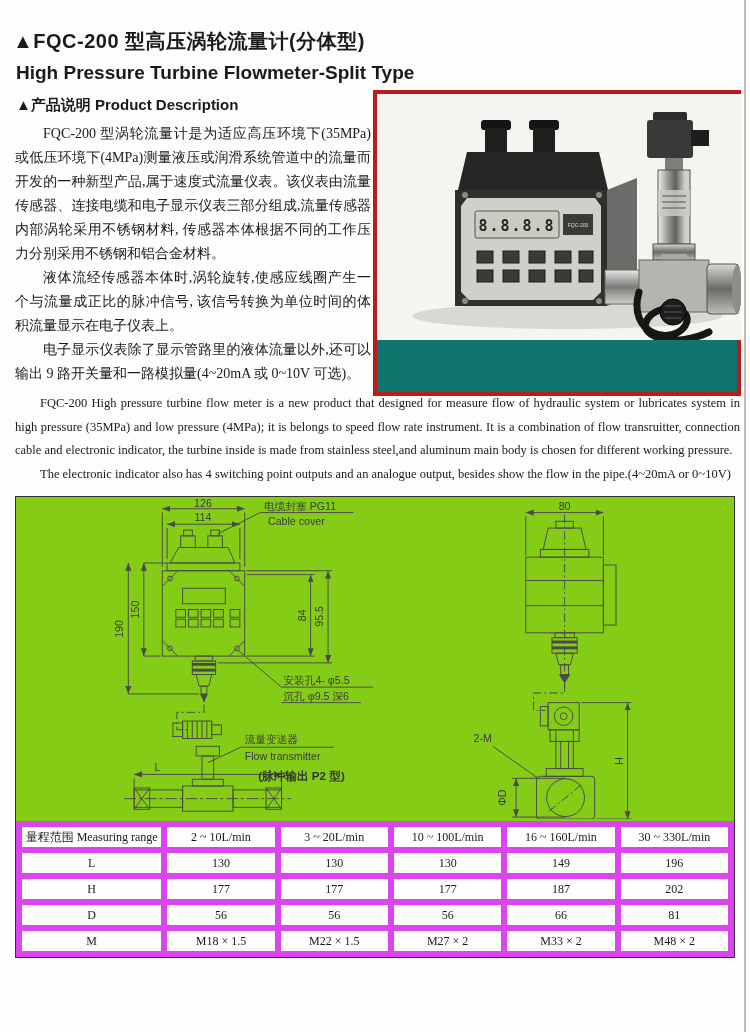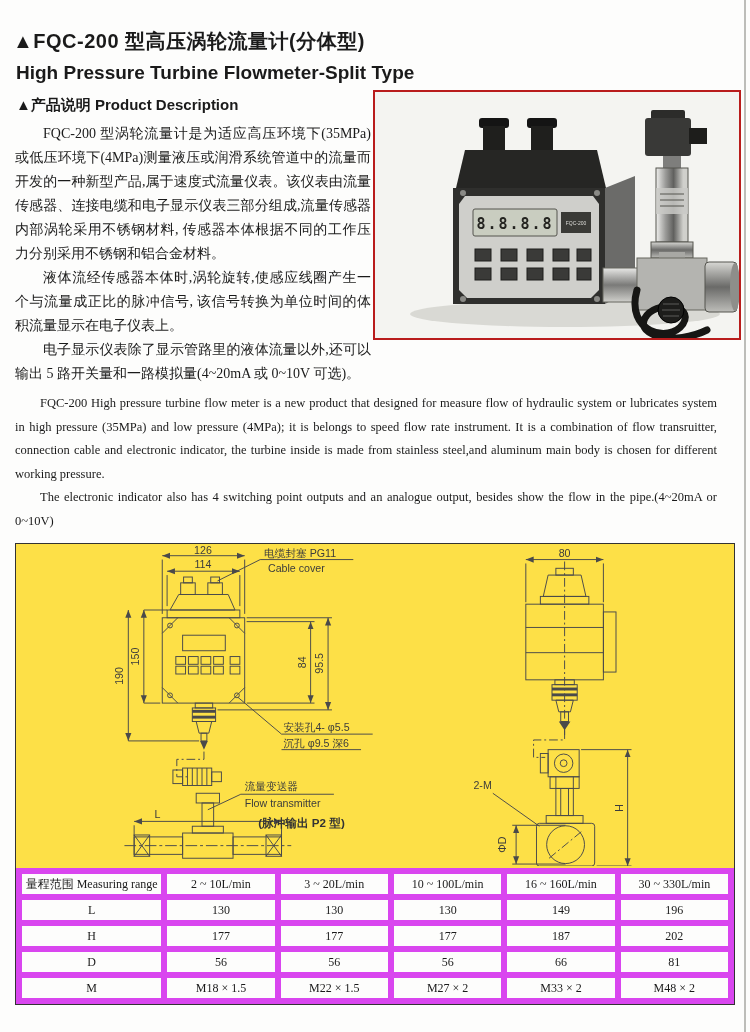--- a/index.html
+++ b/index.html
@@ -7,26 +7,26 @@
         font-family:"Liberation Serif","DejaVu Serif",serif;color:#1a1a1a;}
   .edge-r{position:absolute;right:4px;top:0;width:2px;height:100%;background:#bdbdb9;}
   h1.t-zh{margin:0;padding:28px 0 0 13px;font-family:"Liberation Sans","DejaVu Sans",sans-serif;
         font-size:20px;font-weight:bold;letter-spacing:.5px;}
   h2.t-en{margin:0;padding:7px 12px 0 16px;font-family:"Liberation Sans","DejaVu Sans",sans-serif;
         font-size:19px;font-weight:bold;}
   h3.sec{margin:0;padding:12px 16px 0 16px;font-family:"Liberation Sans","DejaVu Sans",sans-serif;
         font-size:15px;font-weight:bold;}
   .zh-col{width:356px;margin:7px 0 0 15px;}
   .zh-col p{margin:0;font-size:14px;line-height:24px;text-align:justify;text-indent:2em;}
-  .photo-box{position:absolute;left:373px;top:90px;width:368px;height:250px;
-        border:2px solid #b91c1c;background:#f9a8d4;box-sizing:border-box;}
-  .en-paras{margin:6px 33px 0 15px;}
+  .photo-box{position:absolute;left:373px;top:90px;width:368px;height:306px;
+        border:4px solid #b91c1c;background:#0f766e;box-sizing:border-box;}
+  .en-paras{margin:6px 10px 0 15px;}
   .en-paras p{margin:0;font-size:12.5px;line-height:23.5px;text-align:justify;text-indent:2em;}
   .dim-box{margin:10px 15px 0 15px;border:1px solid #333;}
-  .drawings{position:relative;height:324px;background:#fde047;}
+  .drawings{position:relative;height:324px;background:#84cc16;}
   .drawings svg{position:absolute;top:2px;}
   svg .ln{stroke:#4a4a4a;stroke-width:1;fill:none;}
   svg .fl{fill:#4a4a4a;stroke:none;}
   svg .dim{stroke:#4a4a4a;stroke-width:1;fill:none;}
   svg .dd{stroke:#4a4a4a;stroke-width:1;fill:none;stroke-dasharray:9 3 2 3;}
   svg .ct{stroke:#4a4a4a;stroke-width:1;fill:none;stroke-dasharray:12 3 3 3;}
   svg text.dtext{font:11px "Liberation Sans","DejaVu Sans",sans-serif;fill:#3c3c3c;}
   svg text.dtextb{font:bold 12px "Liberation Sans","DejaVu Sans",sans-serif;fill:#333;}
   table.dims{width:100%;border-collapse:collapse;font-size:12px;table-layout:fixed;}
   table.dims td{border:6px solid #d946ef;text-align:center;height:20px;padding:0 2px;
@@ -38,21 +38,21 @@
 
 <div class="page">
   <h1 class="t-zh">▲FQC-200 型高压涡轮流量计(分体型)</h1>
   <h2 class="t-en">High Pressure Turbine Flowmeter-Split Type</h2>
 
   <h3 class="sec">▲产品说明  Product Description</h3>
 
   <div class="zh-col">
     <p>FQC-200 型涡轮流量计是为适应高压环境下(35MPa)或低压环境下(4MPa)测量液压或润滑系统管道中的流量而开发的一种新型产品,属于速度式流量仪表。该仪表由流量传感器、连接电缆和电子显示仪表三部分组成,流量传感器内部涡轮采用不锈钢材料, 传感器本体根据不同的工作压力分别采用不锈钢和铝合金材料。</p>
     <p>液体流经传感器本体时,涡轮旋转,使感应线圈产生一个与流量成正比的脉冲信号, 该信号转换为单位时间的体积流量显示在电子仪表上。</p>
-    <p>电子显示仪表除了显示管路里的液体流量以外,还可以输出 5 路开关量和一路模拟量(4~20mA 或 0~10V 可选)。</p>
+    <p>电子显示仪表除了显示管路里的液体流量以外,还可以输出 9 路开关量和一路模拟量(4~20mA 或 0~10V 可选)。</p>
   </div>
 
   <div class="photo-box">
     <svg width="364" height="246" viewBox="0 0 364 246">
       <defs>
         <linearGradient id="met" x1="0" y1="0" x2="1" y2="0">
           <stop offset="0" stop-color="#f0f0ee"></stop>
             <stop offset="0.3" stop-color="#9a9a98"></stop>
           <stop offset="0.55" stop-color="#60605e"></stop>
             <stop offset="0.85" stop-color="#d0d0cc"></stop>

